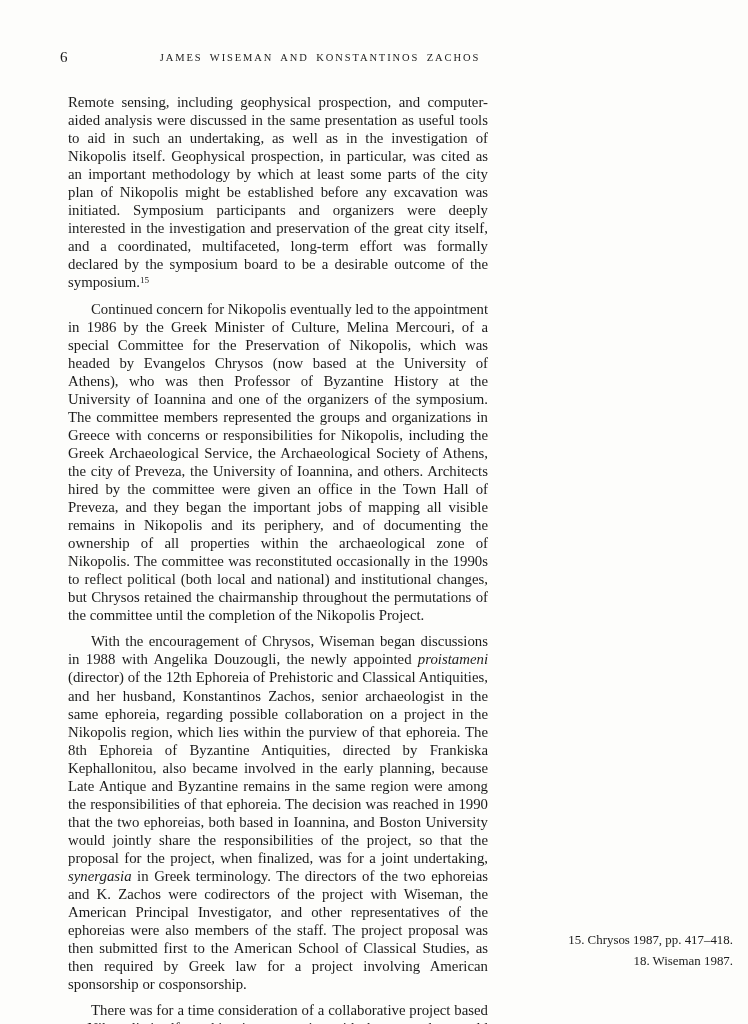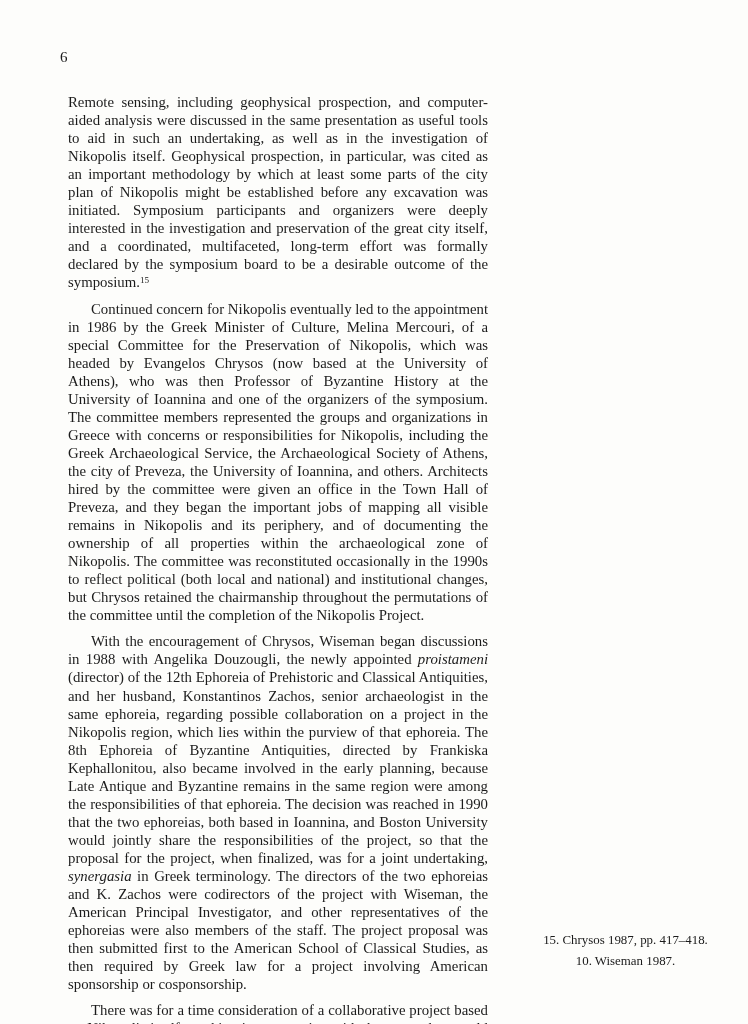--- a/index.html
+++ b/index.html
@@ -64,45 +64,46 @@
     top: -0.45em;
     vertical-align: baseline;
   }
   .footnotes {
     position: absolute;
     left: 518px;
     top: 930px;
     width: 215px;
     font-size: 12.9px;
     line-height: 21.3px;
-    text-align: center;
+    text-align: right;
   }
   .footnotes p {
     margin: 0;
   }
 </style>
 </head>
 <body>
 
 <div class="page">
 
   <header class="running-head">
     <span class="pagenum">6</span>
+    <span class="head-title">JAMES WISEMAN AND KONSTANTINOS ZACHOS</span>
   </header>
 
   <main class="text-column">
 
     <p class="para no-indent"><span>Remote sensing, including geophysical prospection, and computer-aided analysis were discussed in the same presentation as useful tools to aid in such an undertaking, as well as in the investigation of Nikopolis itself. Geophysical prospection, in particular, was cited as an important methodology by which at least some parts of the city plan of Nikopolis might be established before any excavation was initiated. Symposium participants and organizers were deeply interested in the investigation and preservation of the great city itself, and a coordinated, multifaceted, long-term effort was formally declared by the symposium board to be a desirable outcome of the symposium.</span><sup class="fnref">15</sup></p>
 
     <p class="para"><span>Continued concern for Nikopolis eventually led to the appointment in 1986 by the Greek Minister of Culture, Melina Mercouri, of a special Committee for the Preservation of Nikopolis, which was headed by Evangelos Chrysos (now based at the University of Athens), who was then Professor of Byzantine History at the University of Ioannina and one of the organizers of the symposium. The committee members represented the groups and organizations in Greece with concerns or responsibilities for Nikopolis, including the Greek Archaeological Service, the Archaeological Society of Athens, the city of Preveza, the University of Ioannina, and others. Architects hired by the committee were given an office in the Town Hall of Preveza, and they began the important jobs of mapping all visible remains in Nikopolis and its periphery, and of documenting the ownership of all properties within the archaeological zone of Nikopolis. The committee was reconstituted occasionally in the 1990s to reflect political (both local and national) and institutional changes, but Chrysos retained the chairmanship throughout the permutations of the committee until the completion of the Nikopolis Project.</span></p>
 
     <p class="para"><span>With the encouragement of Chrysos, Wiseman began discussions in 1988 with Angelika Douzougli, the newly appointed </span><em>proistameni</em><span> (director) of the 12th Ephoreia of Prehistoric and Classical Antiquities, and her husband, Konstantinos Zachos, senior archaeologist in the same ephoreia, regarding possible collaboration on a project in the Nikopolis region, which lies within the purview of that ephoreia. The 8th Ephoreia of Byzantine Antiquities, directed by Frankiska Kephallonitou, also became involved in the early planning, because Late Antique and Byzantine remains in the same region were among the responsibilities of that ephoreia. The decision was reached in 1990 that the two ephoreias, both based in Ioannina, and Boston University would jointly share the responsibilities of the project, so that the proposal for the project, when finalized, was for a joint undertaking, </span><em>synergasia</em><span> in Greek terminology. The directors of the two ephoreias and K. Zachos were codirectors of the project with Wiseman, the American Principal Investigator, and other representatives of the ephoreias were also members of the staff. The project proposal was then submitted first to the American School of Classical Studies, as then required by Greek law for a project involving American sponsorship or cosponsorship.</span></p>
 
     <p class="para"><span>There was for a time consideration of a collaborative project based on Nikopolis itself, working in cooperation with the group that would carry out the regional study, as envisioned at the Nikopolis symposium.</span><sup class="fnref">11</sup><span> The principal aims of work at Nikopolis would have been to determine at least</span></p>
 
   </main>
 
   <aside class="footnotes">
     <p>15. Chrysos 1987, pp. 417–418.</p>
-    <p>10. Wiseman 1987.</p>
+    <p>18. Wiseman 1987.</p>
   </aside>
 
 </div>
 
 </body></html>

